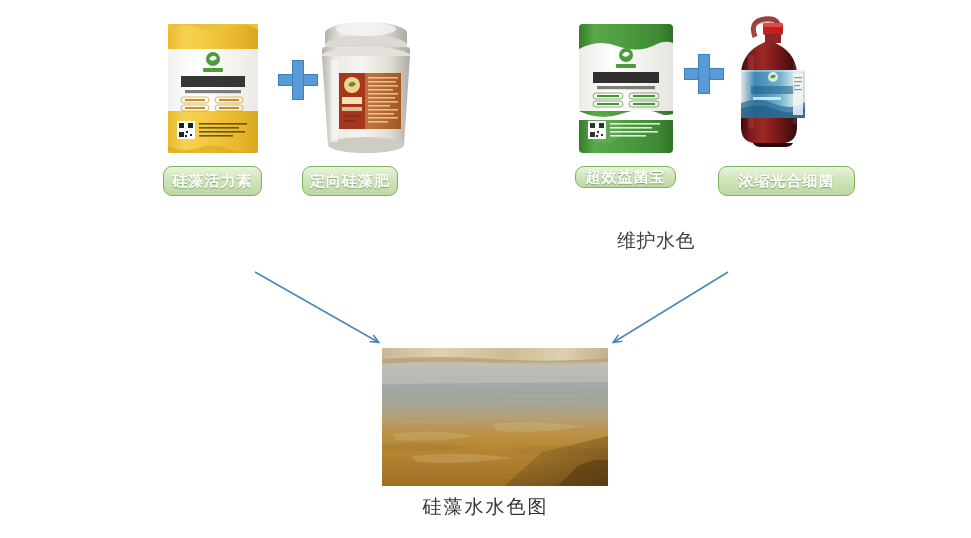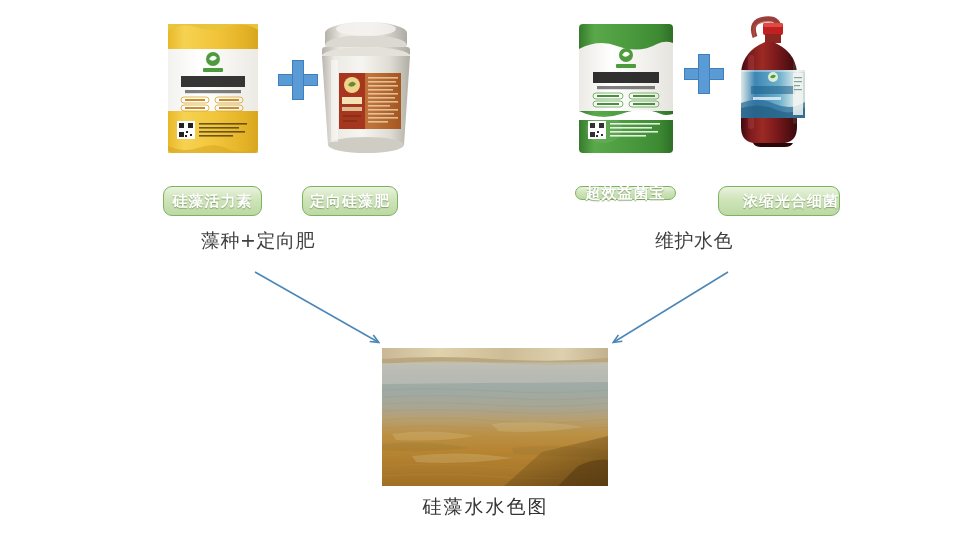--- a/index.html
+++ b/index.html
@@ -59,21 +59,20 @@
     background: linear-gradient(180deg, #e8f2dd 0%, #cfe4ba 45%, #bcd9a4 100%);
     display: flex;
     align-items: center;
     justify-content: center;
     font-size: 15px;
     font-weight: bold;
     letter-spacing: 1px;
     color: #ffffff;
     text-shadow: 0 1px 1px rgba(120,150,95,0.85);
     white-space: nowrap;
-    margin-top: 20px;
   }
 
   
   .flow-caption {
     position: absolute;
     font-size: 19px;
     color: #3f3f3f;
     white-space: nowrap;
     letter-spacing: 0.5px;
   }
@@ -368,31 +367,30 @@
   </div>
 
   <div class="pill" style="left:163px; top:166px; width:99px; height:30px;">
     <span>硅藻活力素</span>
   </div>
 
   <div class="pill" style="left:302px; top:166px; width:96px; height:30px;">
     <span>定向硅藻肥</span>
   </div>
 
-  <div class="pill" style="left:575px; top:166px; width:101px; height:14px;">
+  <div class="pill" style="left:575px; top:166px; width:101px; height:22px;">
     <span>超效益菌宝</span>
   </div>
 
-  <div class="pill" style="left:718px; top:166px; width:122px; height:30px;justify-content:flex-end;">
+  <div class="pill" style="left:718px; top:166px; width:137px; height:30px;">
     <span>浓缩光合细菌</span>
   </div>
 
-  <div class="flow-caption" style="left:201px; top:228px;">藻种+定向肥</div>
-
-  <div class="flow-caption" style="left:655px; top:228px;">维护水色</div>
+
+  <div class="flow-caption" style="left:617px; top:228px;">维护水色</div>
 
   <svg class="arrow-layer" width="971" height="538" viewBox="0 0 971 538">
     <defs>
       <marker id="headR" markerWidth="7" markerHeight="7" refX="5.4" refY="3.1" orient="auto" markerUnits="strokeWidth">
         <path d="M0.4,0.6 L6,3.1 L0.4,5.6" fill="none" stroke="#4a86b8" stroke-width="1.1"></path>
       </marker>
       <marker id="headL" markerWidth="7" markerHeight="7" refX="5.4" refY="3.1" orient="auto" markerUnits="strokeWidth">
         <path d="M0.4,0.6 L6,3.1 L0.4,5.6" fill="none" stroke="#4a86b8" stroke-width="1.1"></path>
       </marker>
     </defs>

